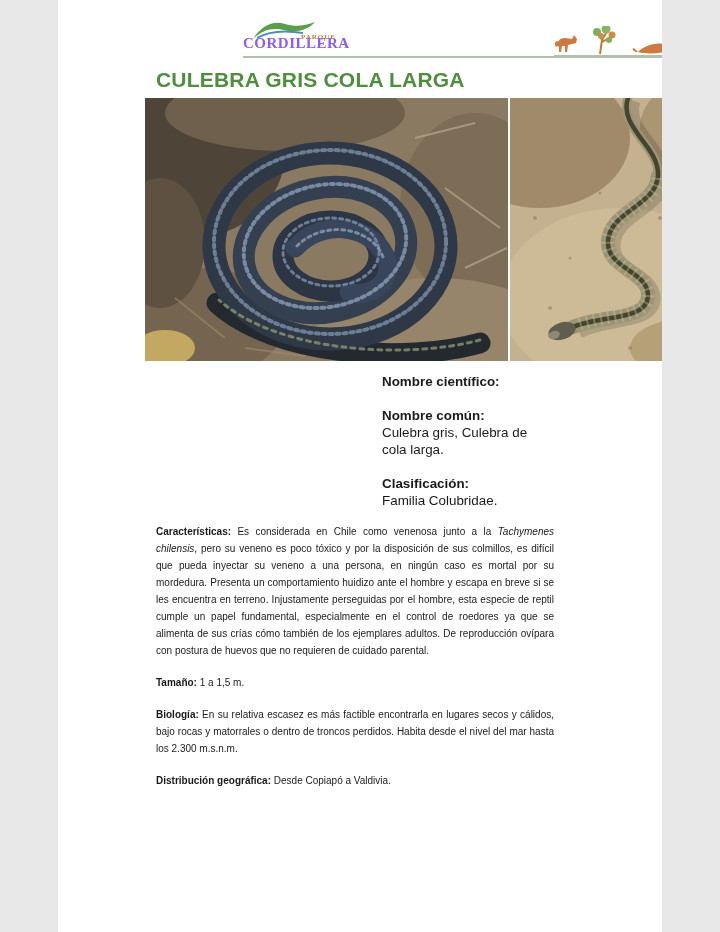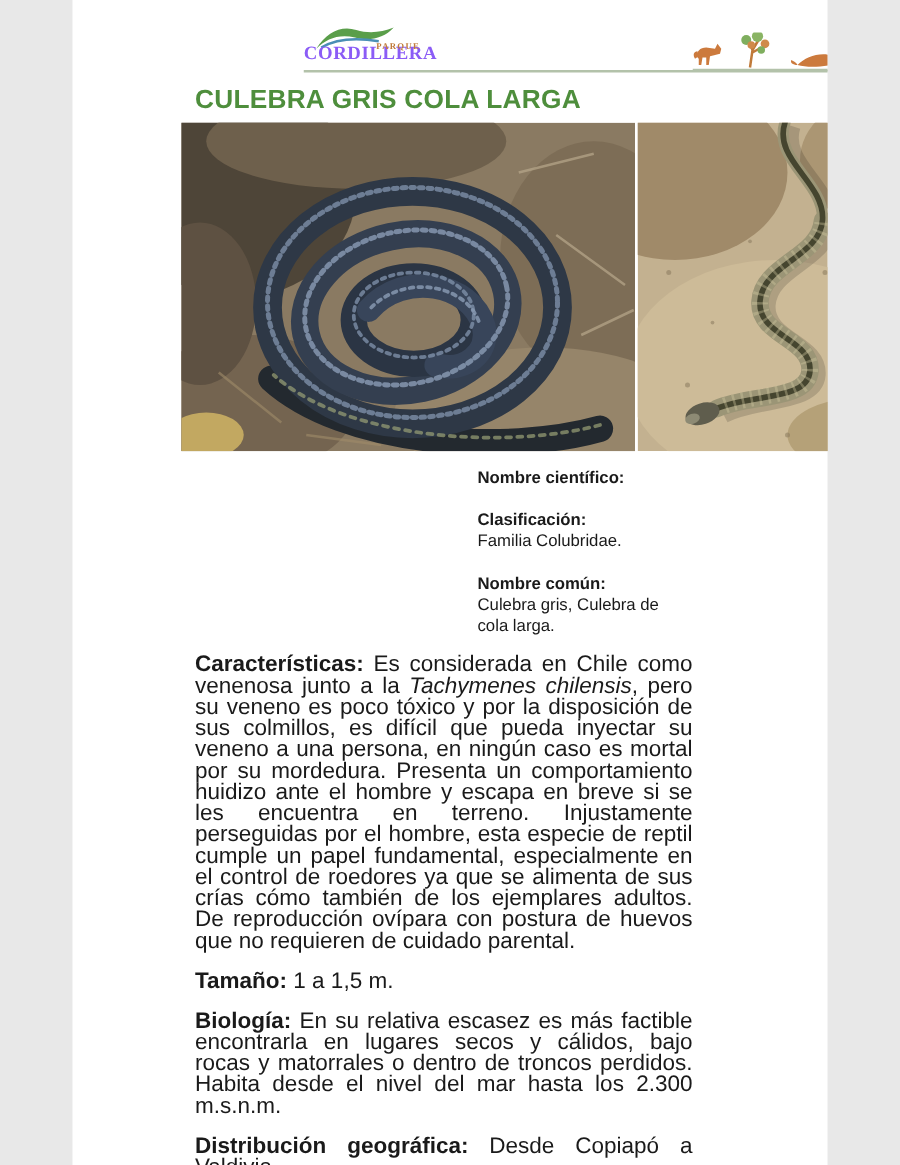--- a/index.html
+++ b/index.html
@@ -56,21 +56,21 @@
   
   .info-block { margin-left: 226px; margin-top: 12px; font-size: 13.4px; line-height: 17px; }
   .info-group { margin-bottom: 17px; }
   .info-group:last-child { margin-bottom: 0; }
   .info-label { font-weight: bold; }
   .italic { font-style: italic; }
 
   
   .para {
     margin-top: 15px;
-    font-size: 18px; line-height: 17px;
+    font-size: 10px; line-height: 17px;
     text-align: justify;
   }
   .para.first { margin-top: 14px; }
   .para b { font-weight: bold; }
 
   
   .page-flag {
     position: absolute; left: 627px; top: 877px;
     width: 37px; height: 28px;
     background: #ffffff;
@@ -200,26 +200,26 @@
           <ellipse cx="44" cy="237" rx="6" ry="4" transform="rotate(-18 44 237)" fill="#8d8a74"></ellipse>
         </svg>
       </div>
     </div>
 
     <div class="info-block">
       <div class="info-group">
         <div class="info-label">Nombre científico:</div>
       </div>
       <div class="info-group">
+        <div class="info-label">Nombre común:</div>
+        <div class="info-value">Culebra gris, Culebra de cola larga.</div>
+      </div>
+      <div class="info-group">
         <div class="info-label">Clasificación:</div>
         <div class="info-value">Familia Colubridae.</div>
-      </div>
-      <div class="info-group">
-        <div class="info-label">Nombre común:</div>
-        <div class="info-value">Culebra gris, Culebra de cola larga.</div>
       </div>
     </div>
 
     <p class="para first"><b>Características:</b><span> Es considerada en Chile como venenosa junto a la </span><i>Tachymenes chilensis</i><span>, pero su veneno es poco tóxico y por la disposición de sus colmillos, es difícil que pueda inyectar su veneno a una persona, en ningún caso es mortal por su mordedura. Presenta un comportamiento huidizo ante el hombre y escapa en breve si se les encuentra en terreno. Injustamente perseguidas por el hombre, esta especie de reptil cumple un papel fundamental, especialmente en el control de roedores ya que se alimenta de sus crías cómo también de los ejemplares adultos. De reproducción ovípara con postura de huevos que no requieren de cuidado parental.</span></p>
 
     <p class="para"><b>Tamaño:</b><span> 1 a 1,5 m.</span></p>
 
 
 
     <p class="para"><b>Biología:</b><span> En su relativa escasez es más factible encontrarla en lugares secos y cálidos, bajo rocas y matorrales o dentro de troncos perdidos. Habita desde el nivel del mar hasta los 2.300 m.s.n.m.</span></p>

